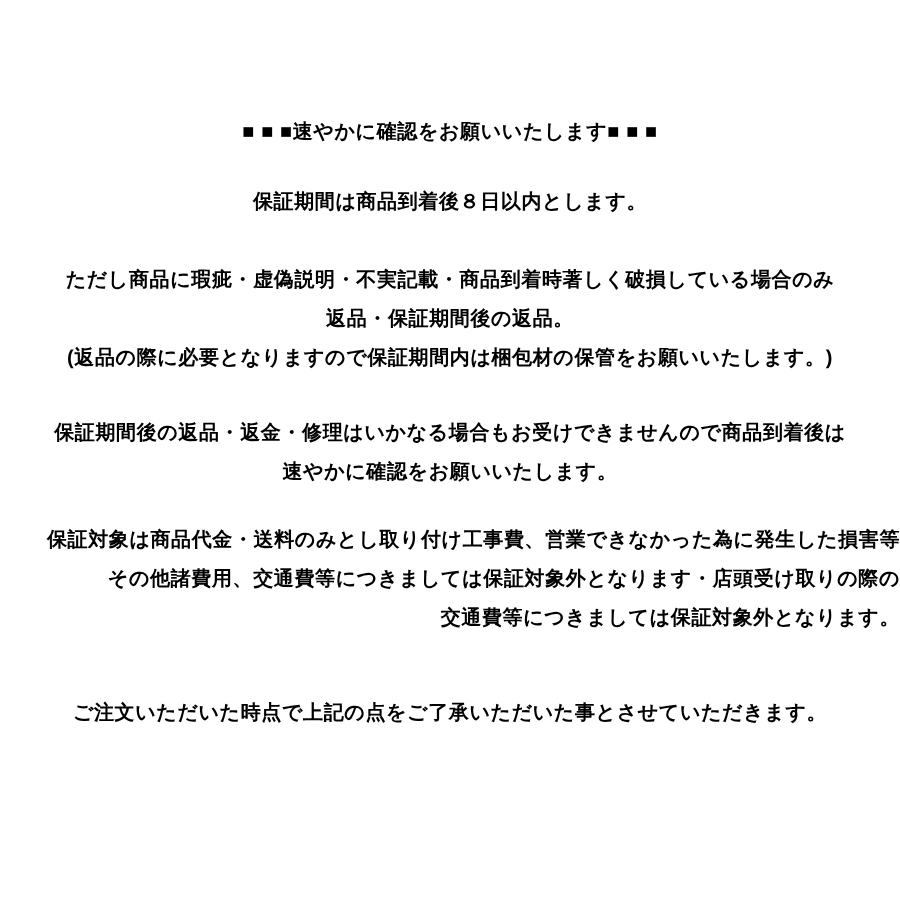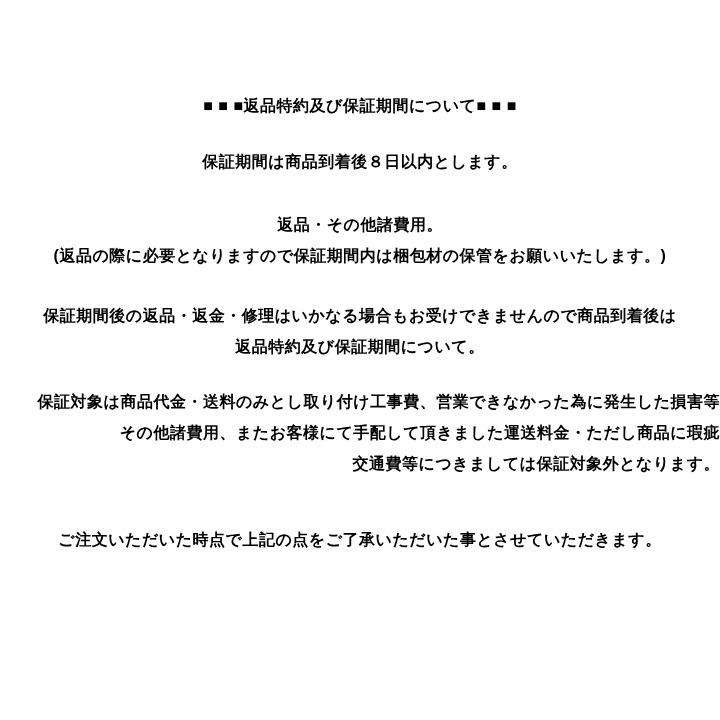--- a/index.html
+++ b/index.html
@@ -41,39 +41,40 @@
   .gap-a { margin-top: 32px; }
   .gap-b { margin-top: 29px; }
   .gap-c { margin-top: 24px; text-align: right; }
   .gap-d { margin-top: 45px; }
 </style>
 </head>
 <body>
 
 <div class="notice">
 
-  <h1 class="notice-title">■ ■ ■返品特約及び保証期間について■ ■ ■</h1>
+  <h1 class="notice-title">■ ■ ■速やかに確認をお願いいたします■ ■ ■</h1>
 
   <div class="paragraph gap-after-title">
     <div class="text-line">保証期間は商品到着後８日以内とします。</div>
   </div>
 
   <div class="paragraph gap-a">
-    <div class="text-line">返品・その他諸費用。</div>
+    <div class="text-line">ただし商品に瑕疵・虚偽説明・不実記載・商品到着時著しく破損している場合のみ</div>
+    <div class="text-line">返品・保証期間後の返品。</div>
     <div class="text-line">(返品の際に必要となりますので保証期間内は梱包材の保管をお願いいたします。)</div>
   </div>
 
   <div class="paragraph gap-b">
     <div class="text-line">保証期間後の返品・返金・修理はいかなる場合もお受けできませんので商品到着後は</div>
-    <div class="text-line">返品特約及び保証期間について。</div>
+    <div class="text-line">速やかに確認をお願いいたします。</div>
   </div>
 
   <div class="paragraph gap-c">
     <div class="text-line">保証対象は商品代金・送料のみとし取り付け工事費、営業できなかった為に発生した損害等</div>
-    <div class="text-line">その他諸費用、またお客様にて手配して頂きました運送料金・ただし商品に瑕疵</div>
+    <div class="text-line">その他諸費用、交通費等につきましては保証対象外となります・店頭受け取りの際の</div>
     <div class="text-line">交通費等につきましては保証対象外となります。</div>
   </div>
 
   <div class="paragraph gap-d">
     <div class="text-line">ご注文いただいた時点で上記の点をご了承いただいた事とさせていただきます。</div>
   </div>
 
 </div>
 
 </body></html>

